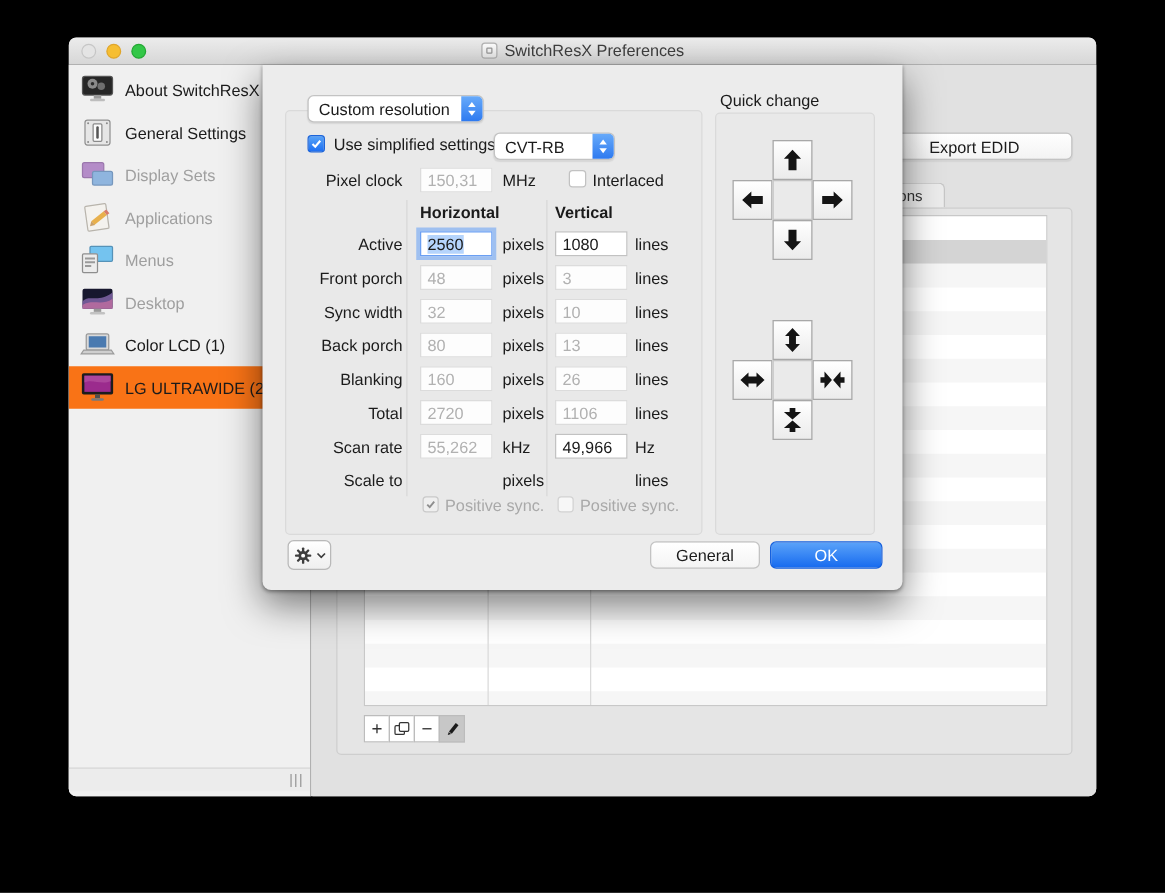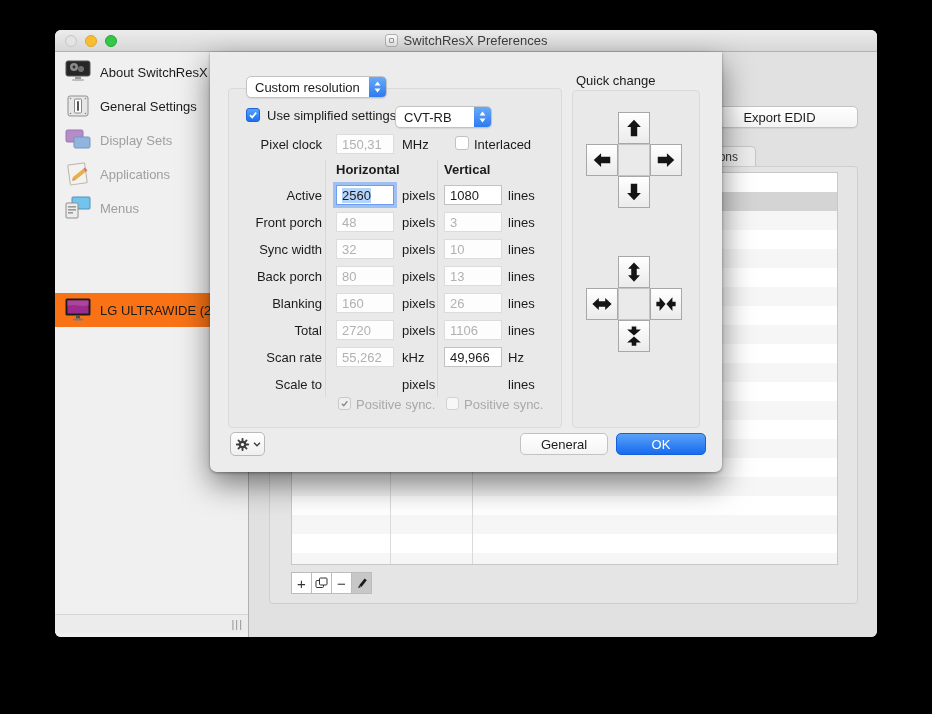--- a/index.html
+++ b/index.html
@@ -162,20 +162,42 @@
           <svg width="28" height="26" viewBox="0 0 28 26">
               <rect x="8" y="2" width="18" height="12" rx="1" fill="#74c3ef" stroke="#5592b8"></rect>
               <rect x="2" y="8" width="12" height="15" rx="1" fill="#ececec" stroke="#8e8e8e"></rect>
               <rect x="4" y="11" width="8" height="1.6" fill="#9a9a9a"></rect>
               <rect x="4" y="14" width="8" height="1.6" fill="#9a9a9a"></rect>
               <rect x="4" y="17" width="5" height="1.6" fill="#9a9a9a"></rect>
             </svg>
         </span>
         <span class="slbl">Menus</span>
       </div>
+      <div class="sitem dim" style="top:173px">
+        <span class="sicon">
+          <svg width="28" height="26" viewBox="0 0 28 26">
+              <rect x="2" y="2" width="24" height="16" rx="1.5" fill="#17172e"></rect>
+              <path d="M2 12 C8 6 14 14 26 5 L26 18 L2 18 Z" fill="#7a5fa0" opacity=".9"></path>
+              <path d="M2 15 C10 10 18 16 26 10 L26 18 L2 18 Z" fill="#c06fa0" opacity=".8"></path>
+              <rect x="11" y="18" width="6" height="2.5" fill="#9a9a9a"></rect>
+              <rect x="8" y="20.5" width="12" height="2" rx="1" fill="#c2c2c2"></rect>
+            </svg>
+        </span>
+        <span class="slbl">Desktop</span>
+      </div>
+      <div class="sitem" style="top:207px">
+        <span class="sicon">
+          <svg width="28" height="24" viewBox="0 0 28 24">
+              <rect x="5" y="3" width="18" height="13" rx="1.5" fill="#d9d9d9" stroke="#9a9a9a"></rect>
+              <rect x="7" y="5" width="14" height="9" fill="#4a7ab0"></rect>
+              <path d="M3 16 L25 16 L27 19 L1 19 Z" fill="#cfcfcf" stroke="#9a9a9a"></path>
+            </svg>
+        </span>
+        <span class="slbl">Color LCD (1)</span>
+      </div>
       <div class="sitem selected" style="top:241px">
         <span class="sicon">
           <svg width="28" height="26" viewBox="0 0 28 26">
               <rect x="1.5" y="1.5" width="25" height="17" rx="1.5" fill="#1c1c1c"></rect>
               <rect x="3.5" y="3.5" width="21" height="13" fill="#9b2b8d"></rect>
               <path d="M3.5 3.5 H24.5 V8 C17 11 10 6 3.5 9 Z" fill="#b04ea0" opacity=".8"></path>
               <rect x="12" y="18.5" width="4" height="3" fill="#4f4f4f"></rect>
               <rect x="9" y="21.5" width="10" height="2" rx="1" fill="#7a7a7a"></rect>
             </svg>
         </span>

